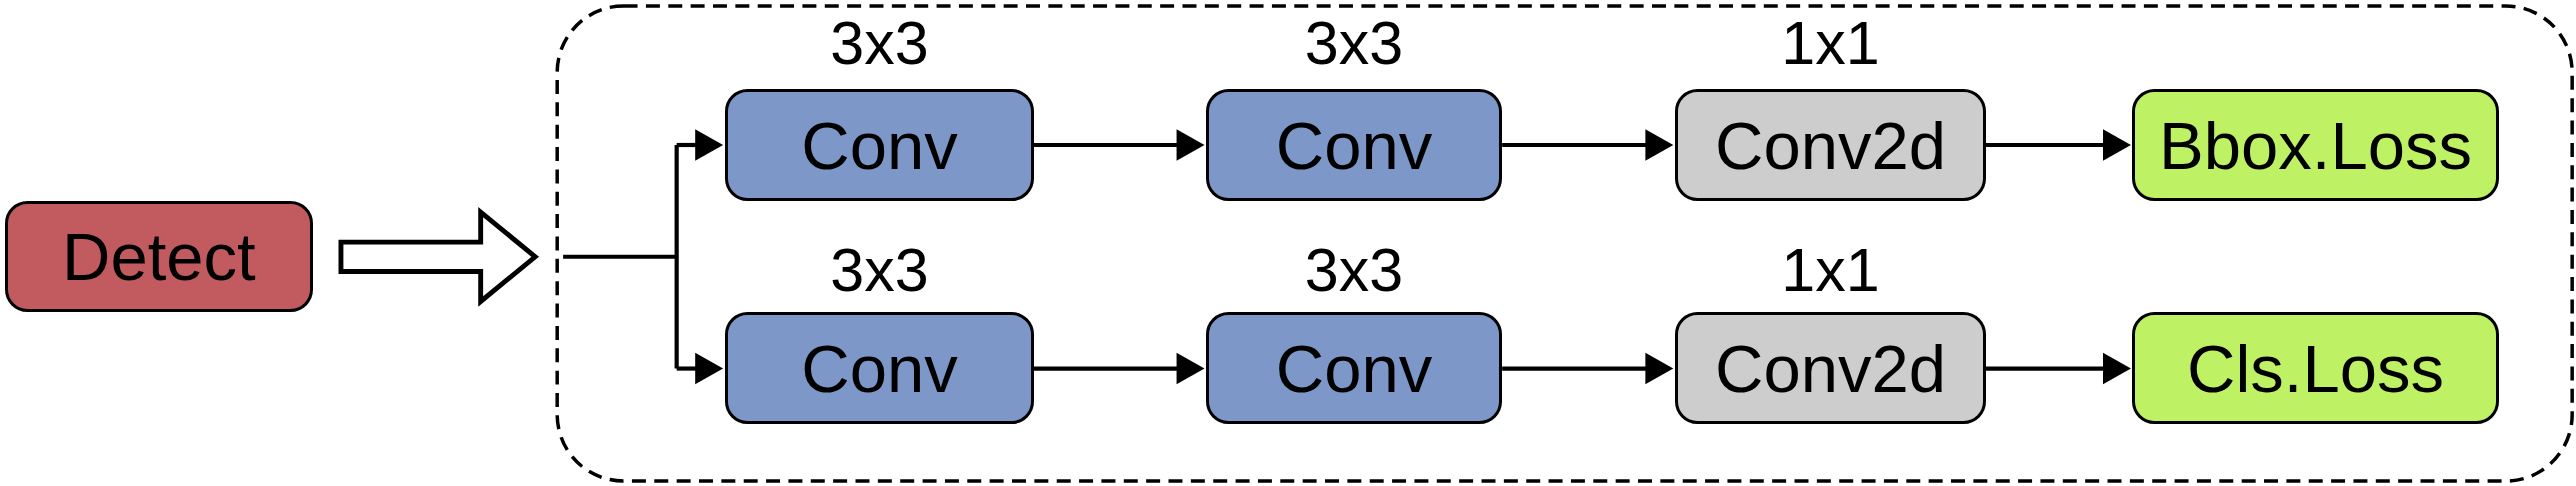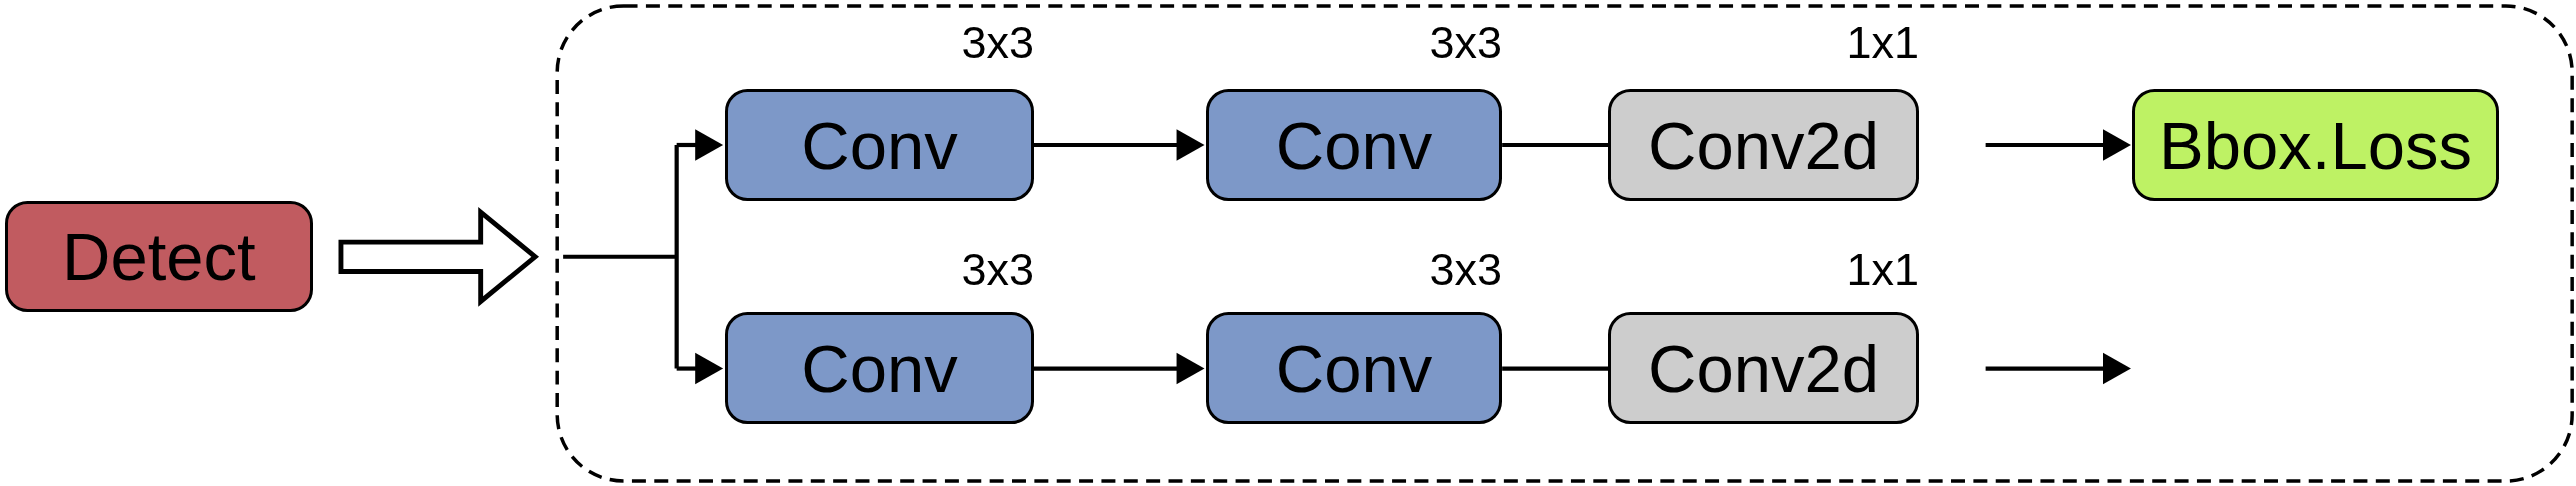--- a/index.html
+++ b/index.html
@@ -42,27 +42,27 @@
   .conv2d-node { background: #CDCDCD; align-items: center; }
   .loss-node   { background: #bef264; }
 
   
   .r0 { top: 89px; height: 112px; }
   
   .r1 { top: 312px; height: 112px; }
 
   .c0 { left: 725px; width: 309px; }
   .c1 { left: 1206px; width: 296px; }
-  .c2 { left: 1608px; width: 311px; }
+  .c2 { left: 1675px; width: 311px; }
   .c3 { left: 2132px; width: 367px; }
 
   .kernel-label {
     position: absolute;
-    text-align: right;
-    font-size: 45px;
+    text-align: center;
+    font-size: 61px;
     color: #000000;
     white-space: nowrap;
   }
   .kl-top { top: 4.2px;   height: 78px; line-height: 78px; }
   .kl-bot { top: 233px; height: 74px; line-height: 74px; }
 </style>
 </head>
 <body>
 
 <div class="canvas">
@@ -127,15 +127,18 @@
 
   <div class="node conv-node r1 c0">
     <span>Conv</span>
   </div>
   <div class="node conv-node r1 c1">
     <span>Conv</span>
   </div>
   <div class="node conv2d-node r1 c2">
     <span>Conv2d</span>
   </div>
+  <div class="node loss-node r1 c3">
+    <span>Cls.Loss</span>
+  </div>
 
 </div>
 
 
 </body></html>

